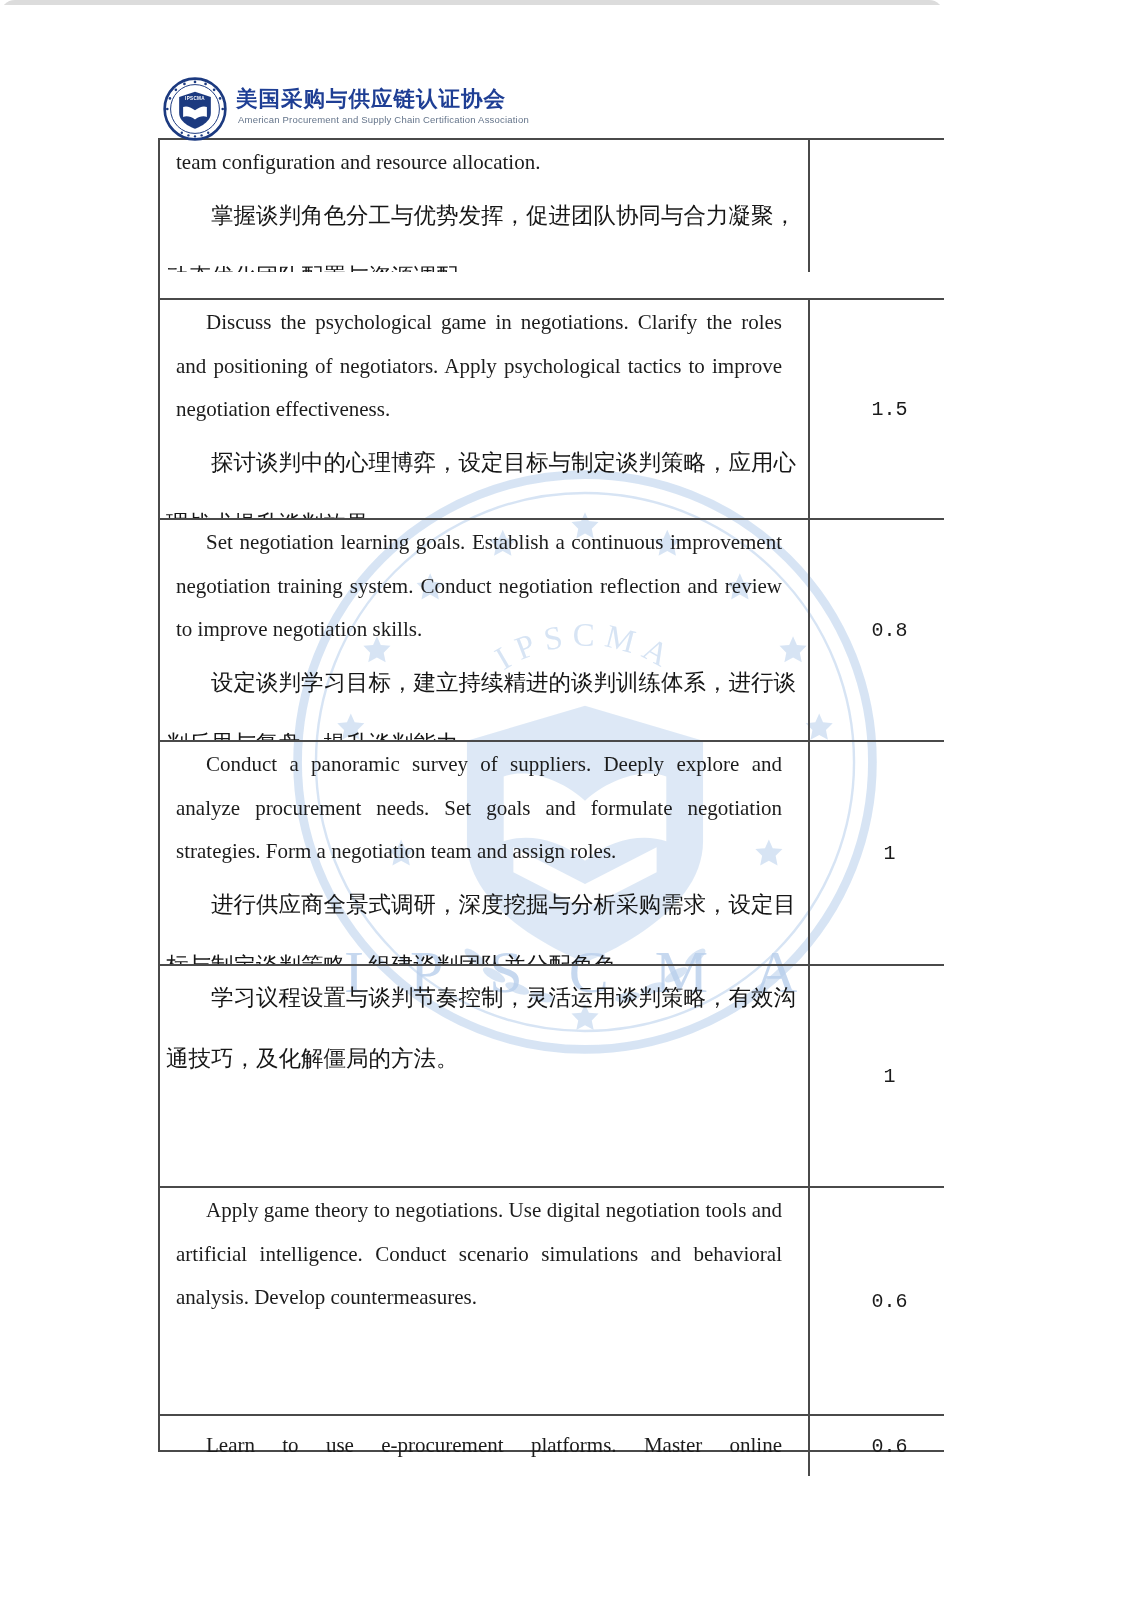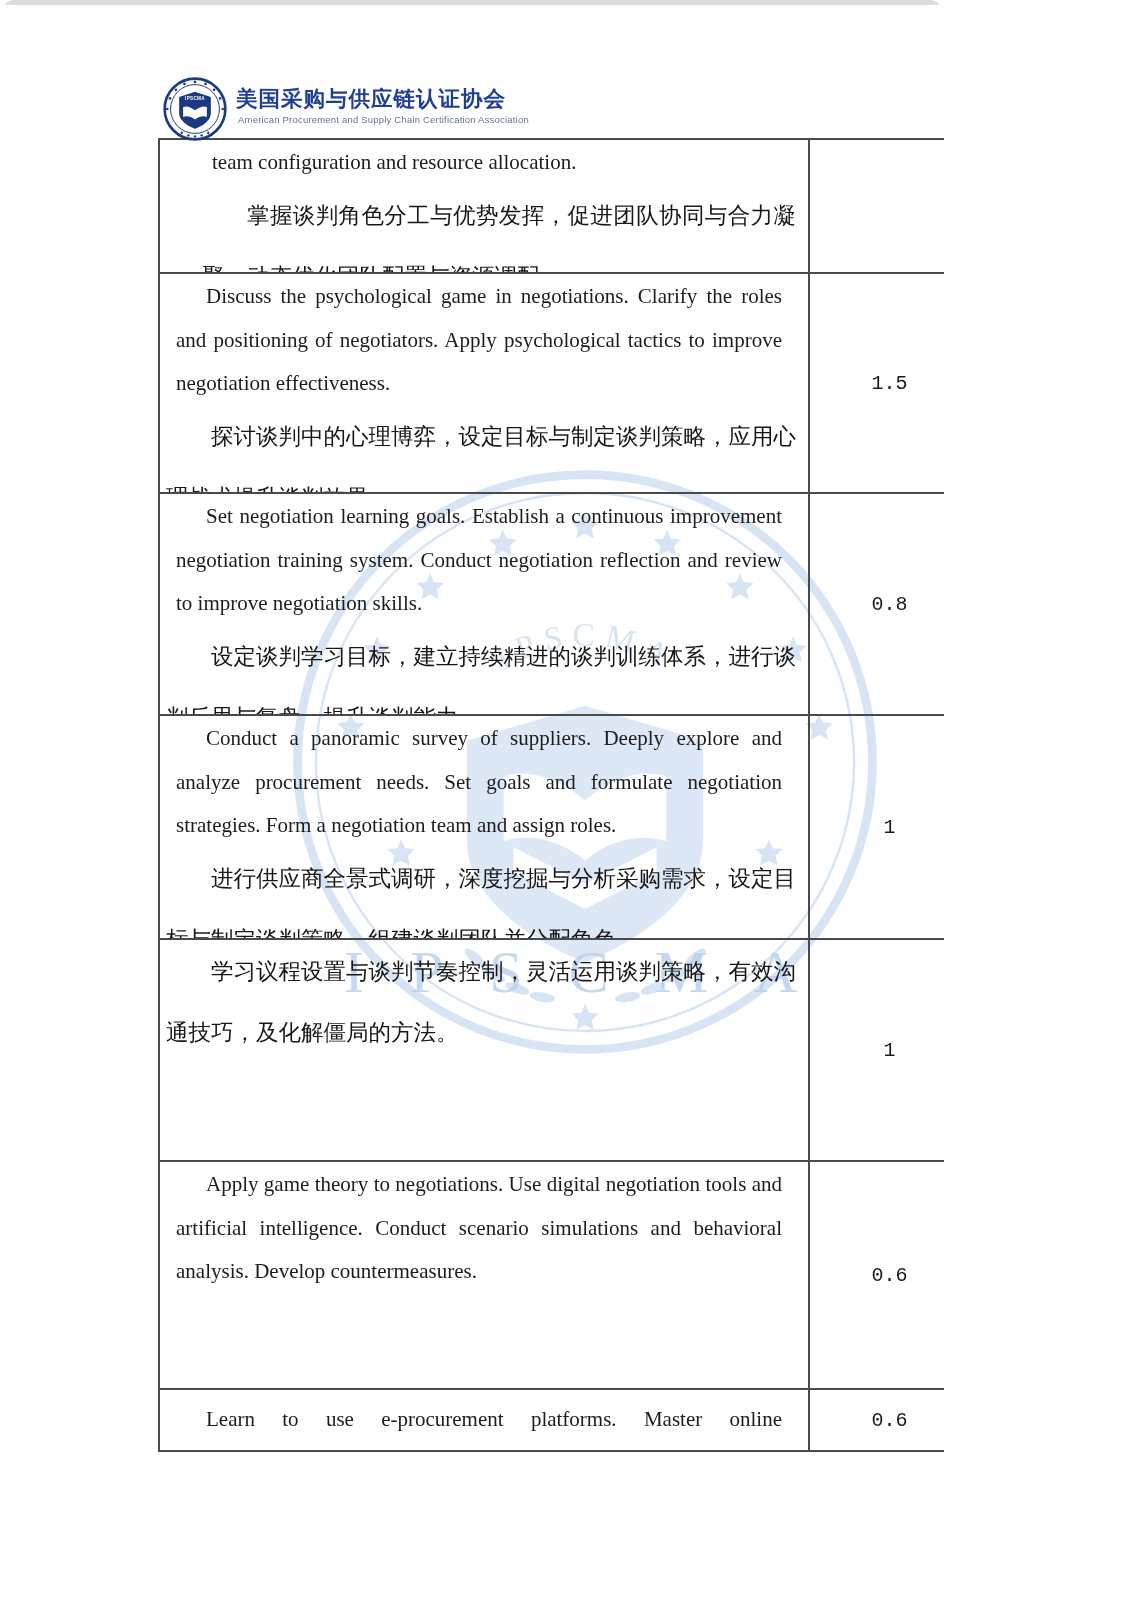--- a/index.html
+++ b/index.html
@@ -53,22 +53,22 @@
     z-index:1;background:transparent;
   }
   .t-row{
     display:grid;
     grid-template-columns:1fr 161px;
     box-sizing:border-box;
     border-top:2px solid #4a4a4a;
     overflow:hidden;
   }
   .t-row:first-child{border-top:none;}
-  .row-1{height:132px;margin-left:36px;}
-  .row-2{height:220px;}
+  .row-1{height:132px;}
+  .row-2{height:220px;margin-top:26px;}
   .row-3{height:222px;}
   .row-4{height:224px;}
   .row-5{height:222px;}
   .row-6{height:228px;}
   .row-7{height:62px;}
   .cell-desc{
     box-sizing:border-box;
     padding:1px 26px 0 16px;
     overflow:hidden;
   }

